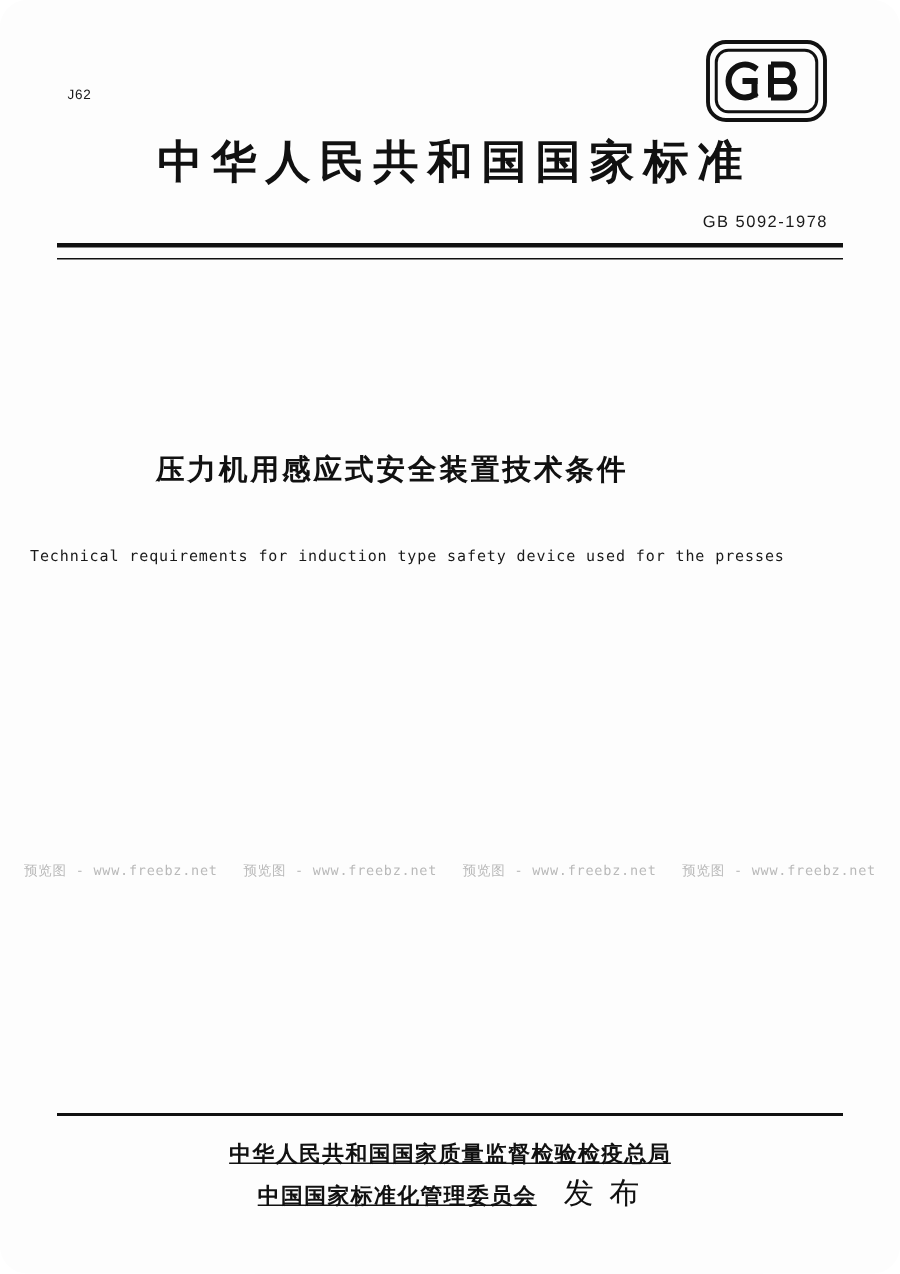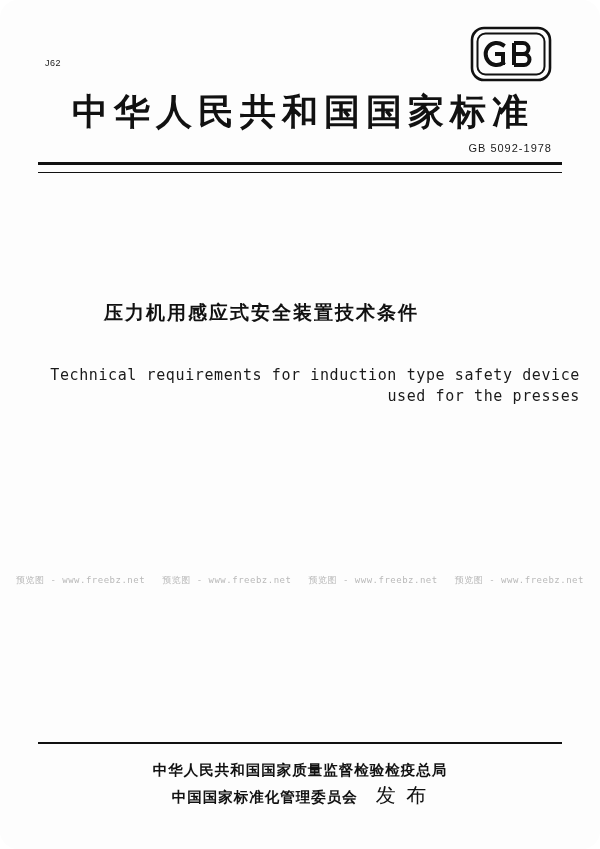--- a/index.html
+++ b/index.html
@@ -46,21 +46,21 @@
   .gb-emblem svg { display: block; }
 
   
   .national-title {
     position: absolute;
     left: 0;
     top: 88px;
     width: 600px;
     text-align: center;
     font-family: "DejaVu Sans", sans-serif;
-    font-size: 36px;
+    font-size: 30px;
     font-weight: 700;
     letter-spacing: 6px;
     color: #111;
     text-indent: 6px;
   }
 
   
   .std-number {
     position: absolute;
     right: 48px;
@@ -102,23 +102,23 @@
     letter-spacing: 2px;
     color: #111;
   }
 
   
   .doc-title-en {
     position: absolute;
     left: 20px;
     top: 365px;
     width: 560px;
-    text-align: right;
+    text-align: left;
     font-family: "DejaVu Sans Mono", monospace;
-    font-size: 15px;
+    font-size: 10px;
     letter-spacing: 0.6px;
     color: #1a1a1a;
     line-height: 1.4;
   }
 
   
   .watermark {
     position: absolute;
     left: 0;
     top: 572px;
@@ -158,20 +158,21 @@
     font-family: "DejaVu Sans", sans-serif;
     color: #111;
   }
   .issuer-line {
     font-size: 14.5px;
     font-weight: 700;
     letter-spacing: 1px;
     line-height: 1.5;
     position: relative;
     display: block;
+    text-decoration: underline;
   }
   .issuer-line-2 {
     display: inline-block;
     position: relative;
   }
   .publish-word {
     font-size: 20px;
     font-weight: 400;
     letter-spacing: 2px;
     margin-left: 18px;

